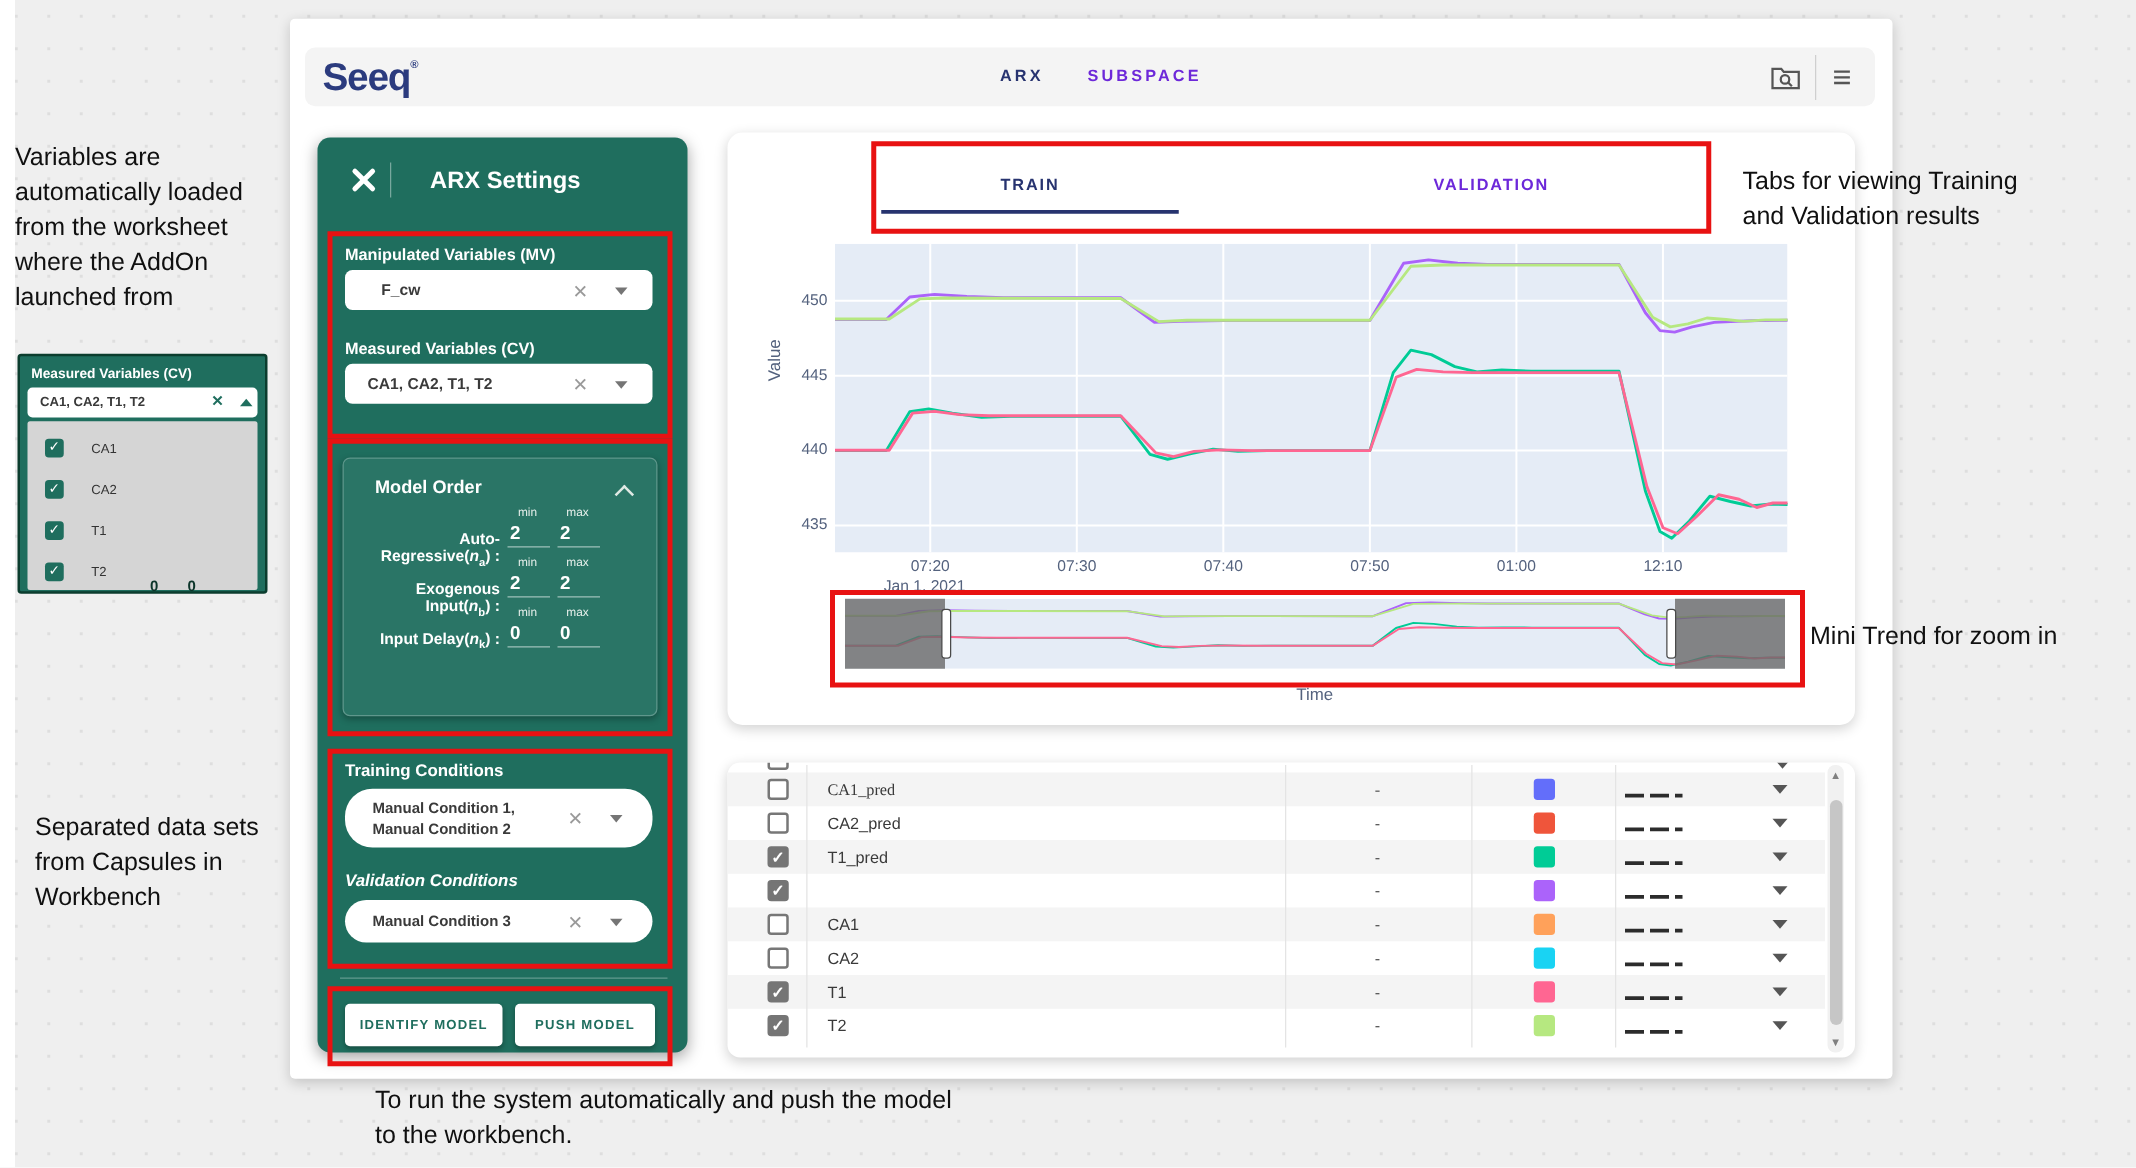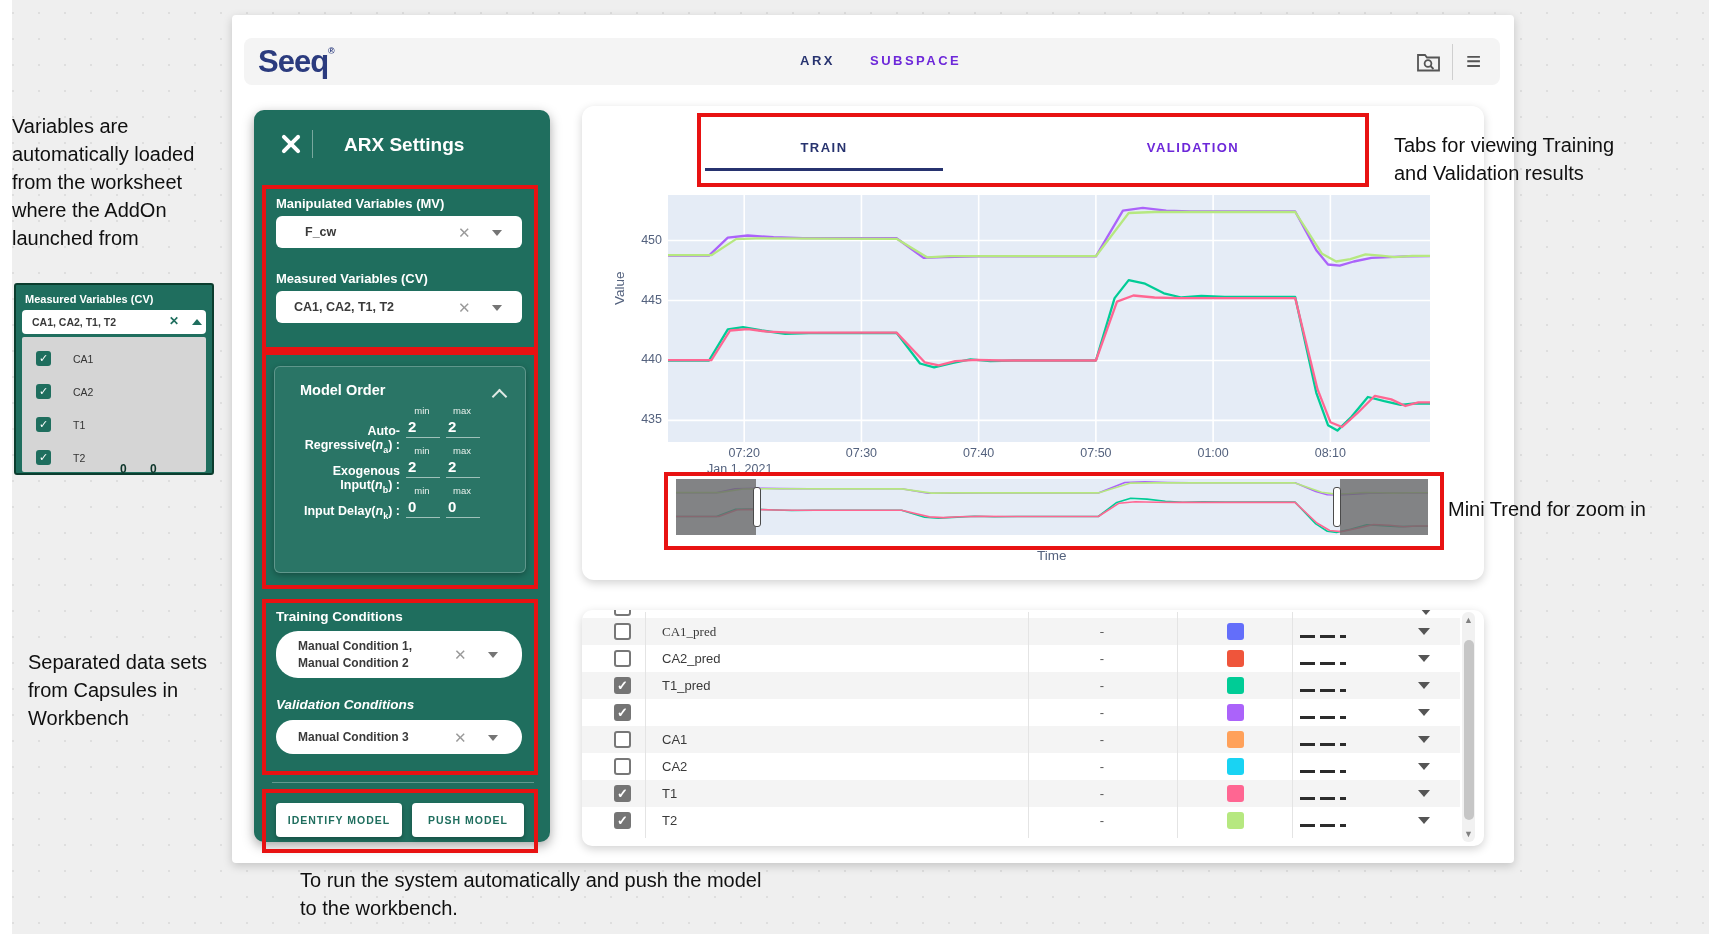--- a/index.html
+++ b/index.html
@@ -184,21 +184,21 @@
 <div id="main-plot-ticks">
     <div class="ticklbl" style="left:632px;top:412.41747572815524px;width:30px;text-align:right;">435</div>
     <div class="ticklbl" style="left:632px;top:352.46601941747565px;width:30px;text-align:right;">440</div>
     <div class="ticklbl" style="left:632px;top:292.5145631067961px;width:30px;text-align:right;">445</div>
     <div class="ticklbl" style="left:632px;top:232.56310679611659px;width:30px;text-align:right;">450</div>
     <div class="ticklbl" style="left:724.2px;top:446px;width:40px;text-align:center;">07:20</div>
     <div class="ticklbl" style="left:841.4307692307692px;top:446px;width:40px;text-align:center;">07:30</div>
     <div class="ticklbl" style="left:958.6615384615384px;top:446px;width:40px;text-align:center;">07:40</div>
     <div class="ticklbl" style="left:1075.8923076923077px;top:446px;width:40px;text-align:center;">07:50</div>
     <div class="ticklbl" style="left:1193.123076923077px;top:446px;width:40px;text-align:center;">01:00</div>
-    <div class="ticklbl" style="left:1310.353846153846px;top:446px;width:40px;text-align:center;">08:10</div>
+    <div class="ticklbl" style="left:1310.353846153846px;top:446px;width:40px;text-align:center;">12:10</div>
   </div>
 <div class="abs ticklbl" style="left:707px;top:462px;">Jan 1, 2021</div>
 
 <svg id="mini-plot" class="abs" style="left:676px;top:479px;" width="752" height="56">
     <rect x="0" y="0" width="752" height="56" fill="#e5ecf6"></rect>
     <polyline points="0.0,13.7 40.5,13.7 59.0,9.7 78.7,9.2 104.1,9.6 133.0,9.8 225.6,9.8 252.2,14.3 271.9,14.1 306.6,13.9 422.3,13.9 448.9,3.5 468.6,2.9 491.7,3.5 514.8,3.8 619.0,3.8 639.8,12.5 651.3,15.8 662.9,16.0 676.8,15.1 694.2,14.3 711.5,14.1 728.9,13.9 752.0,13.9" fill="none" stroke="#AB63FA" stroke-width="1.6" stroke-linejoin="round" stroke-linecap="round"></polyline>
     <polyline points="0.0,37.5 40.5,37.5 59.0,30.4 74.0,30.0 92.6,30.7 115.7,31.5 138.8,31.3 225.6,31.3 248.7,38.2 262.6,39.1 281.1,38.1 298.5,37.2 318.2,37.7 341.3,37.5 422.3,37.5 440.8,23.4 454.7,19.3 470.9,20.1 489.4,22.3 506.7,23.2 526.4,22.9 549.5,23.1 619.0,23.1 639.8,44.9 651.3,52.2 660.6,53.4 674.5,50.3 690.7,45.8 706.9,46.8 723.1,47.6 737.0,47.2 752.0,47.3" fill="none" stroke="#00CC96" stroke-width="1.6" stroke-linejoin="round" stroke-linecap="round"></polyline>
     <polyline points="0.0,13.6 42.8,13.6 67.1,10.0 86.8,9.8 225.6,9.9 255.7,14.1 277.7,13.9 422.3,13.9 454.7,4.1 480.1,3.9 619.0,3.9 645.6,13.3 659.4,15.1 673.3,14.5 688.4,13.5 703.4,13.7 717.3,14.1 734.6,13.8 752.0,13.8" fill="none" stroke="#B6E880" stroke-width="1.6" stroke-linejoin="round" stroke-linecap="round"></polyline>
     <polyline points="0.0,37.5 42.8,37.5 61.3,30.7 78.7,30.4 98.3,31.0 121.5,31.2 225.6,31.2 253.4,37.9 267.2,38.6 283.4,37.7 304.3,37.4 329.7,37.5 422.3,37.5 443.1,24.2 459.3,22.8 480.1,23.2 503.3,23.4 619.0,23.4 640.9,44.0 653.7,51.5 665.2,52.6 680.3,49.5 697.6,45.5 713.8,46.3 727.7,47.8 740.4,47.0 752.0,47.0" fill="none" stroke="#FF6692" stroke-width="1.6" stroke-linejoin="round" stroke-linecap="round"></polyline>
   </svg>

